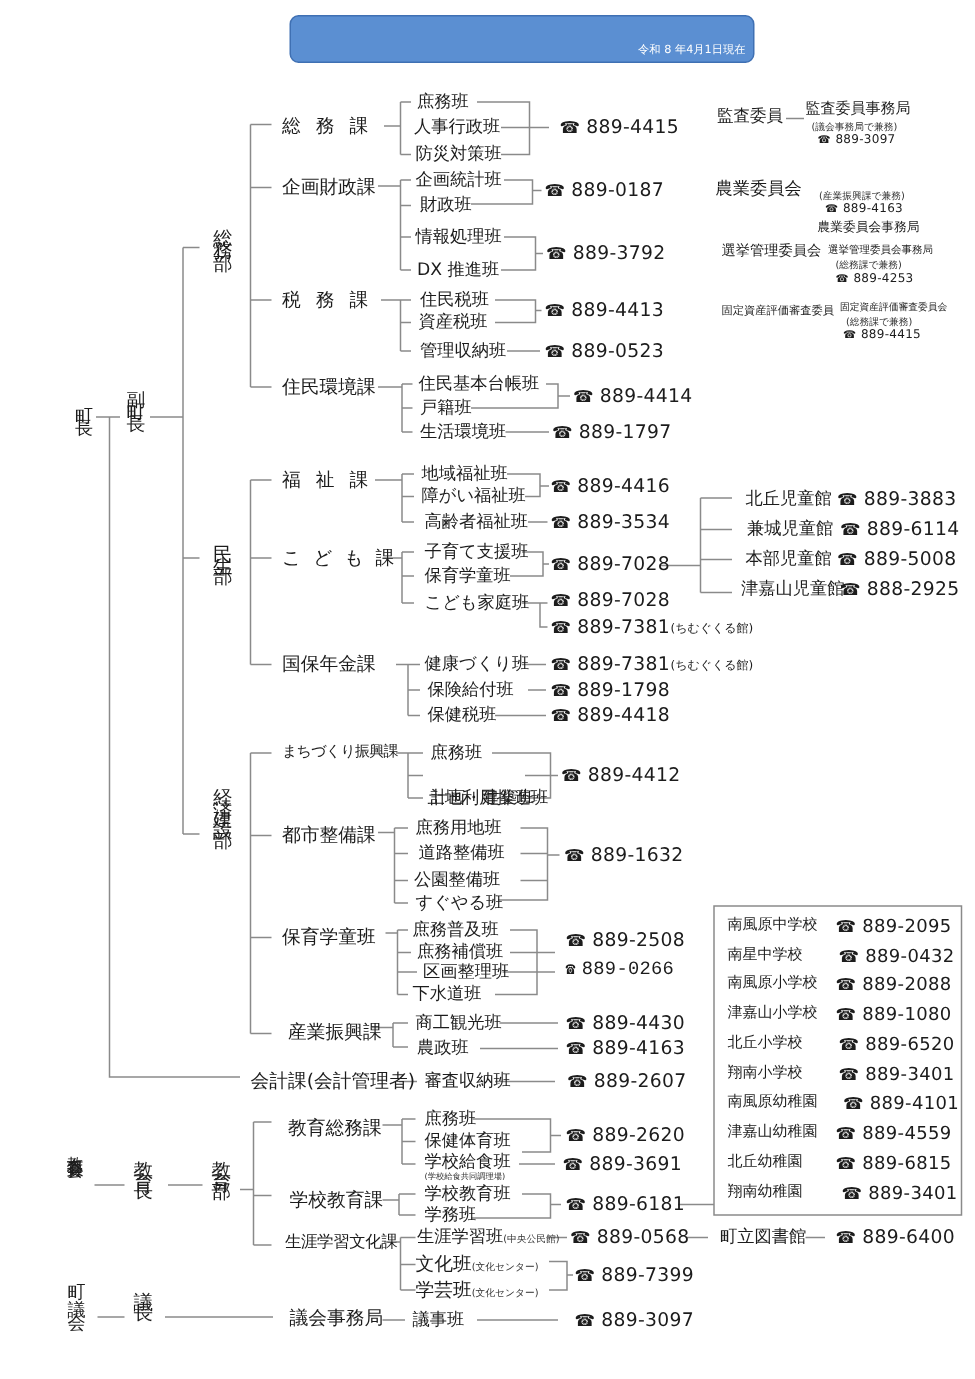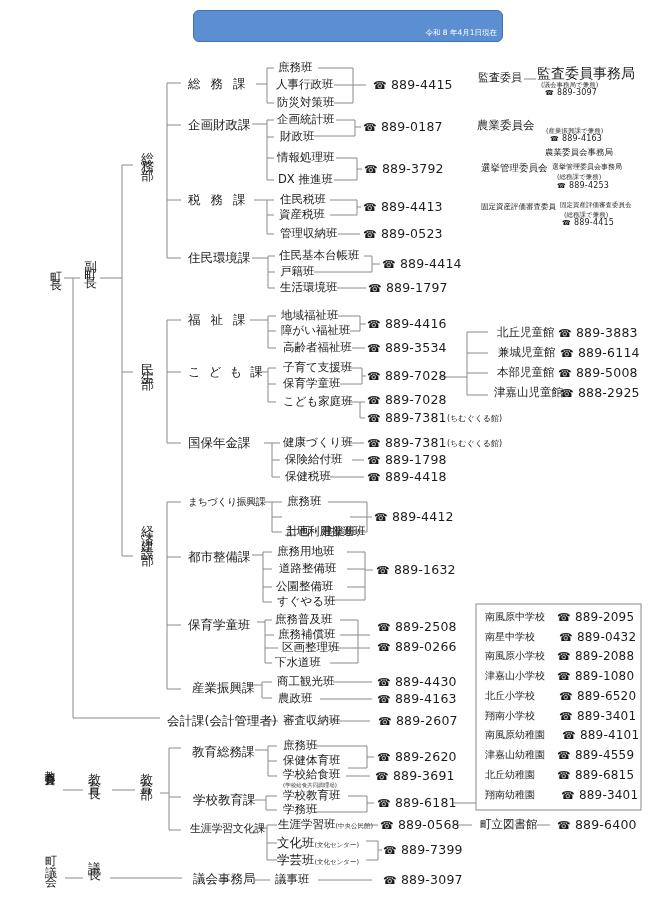--- a/index.html
+++ b/index.html
@@ -68,21 +68,21 @@
   <div class="v" style="left:141px;top:142px;font-size:13px;letter-spacing:8px;">総務部</div>
   <div class="v" style="left:141px;top:353px;font-size:13px;letter-spacing:7px;">民生部</div>
   <div class="v" style="left:141px;top:515px;font-size:13px;letter-spacing:7px;">経済建設部</div>
   <div class="v" style="left:44px;top:762px;font-size:11px;letter-spacing:1px;">教育委員会</div>
   <div class="v" style="left:88px;top:763px;font-size:13px;letter-spacing:7px;">教育長</div>
   <div class="v" style="left:140px;top:763px;font-size:13px;letter-spacing:7px;">教育部</div>
   <div class="v" style="left:45px;top:846px;font-size:12px;letter-spacing:10px;">町議会</div>
   <div class="v" style="left:88px;top:851px;font-size:13px;letter-spacing:7px;">議長</div>
 
   <span class="t cm-name" style="left:478px;top:77px;">監査委員</span>
-  <span class="t cm-office" style="left:537px;top:73px;font-size:14px;">監査委員事務局</span>
+  <span class="t cm-office" style="left:537px;top:73px;font-size:10px;">監査委員事務局</span>
   <span class="t sm" style="left:541px;top:85px;">(議会事務局で兼務)</span>
   <span class="ph cm-phone" style="left:545px;top:93px;"><span class="pi">☎</span><span>889-3097</span></span>
 
   <span class="t cm-name" style="left:477px;top:126px;font-size:11.5px;">農業委員会</span>
   <span class="t cm-office" style="left:545px;top:120px;margin-top:32px;">農業委員会事務局</span>
   <span class="t sm" style="left:546px;top:131px;">(産業振興課で兼務)</span>
   <span class="ph cm-phone" style="left:550px;top:139px;"><span class="pi">☎</span><span>889-4163</span></span>
 
   <span class="t cm-name" style="left:481px;top:168px;font-size:9.5px;">選挙管理委員会</span>
   <span class="t cm-office" style="left:552px;top:167px;font-size:7px;">選挙管理委員会事務局</span>
@@ -168,21 +168,21 @@
   <span class="t" style="left:276px;top:587px;">公園整備班</span>
   <span class="t" style="left:277px;top:602px;">すぐやる班</span>
   <span class="ph" style="left:376px;top:570px;"><span class="pi">☎</span><span>889-1632</span></span>
 
   <span class="t div" style="left:188px;top:625px;">保育学童班</span>
   <span class="t" style="left:275px;top:620px;">庶務普及班</span>
   <span class="t" style="left:278px;top:635px;">庶務補償班</span>
   <span class="t" style="left:282px;top:648px;">区画整理班</span>
   <span class="t" style="left:275px;top:663px;">下水道班</span>
   <span class="ph" style="left:377px;top:627px;"><span class="pi">☎</span><span>889-2508</span></span>
-  <span class="ph" style="left:377px;top:647px;"><span class="pi">☎</span><span>889-0266</span></span>
+  <span class="ph" style="left:377px;top:647px;font-family:Liberation Mono, monospace;"><span class="pi">☎</span><span>889-0266</span></span>
 
   <span class="t div" style="left:192px;top:688px;">産業振興課</span>
   <span class="t" style="left:277px;top:682px;">商工観光班</span>
   <span class="t" style="left:278px;top:699px;">農政班</span>
   <span class="ph" style="left:377px;top:682px;"><span class="pi">☎</span><span>889-4430</span></span>
   <span class="ph" style="left:377px;top:699px;"><span class="pi">☎</span><span>889-4163</span></span>
 
   <span class="t div" style="left:167px;top:721px;">会計課(会計管理者)</span>
   <span class="t" style="left:283px;top:721px;">審査収納班</span>
   <span class="ph" style="left:378px;top:721px;"><span class="pi">☎</span><span>889-2607</span></span>

